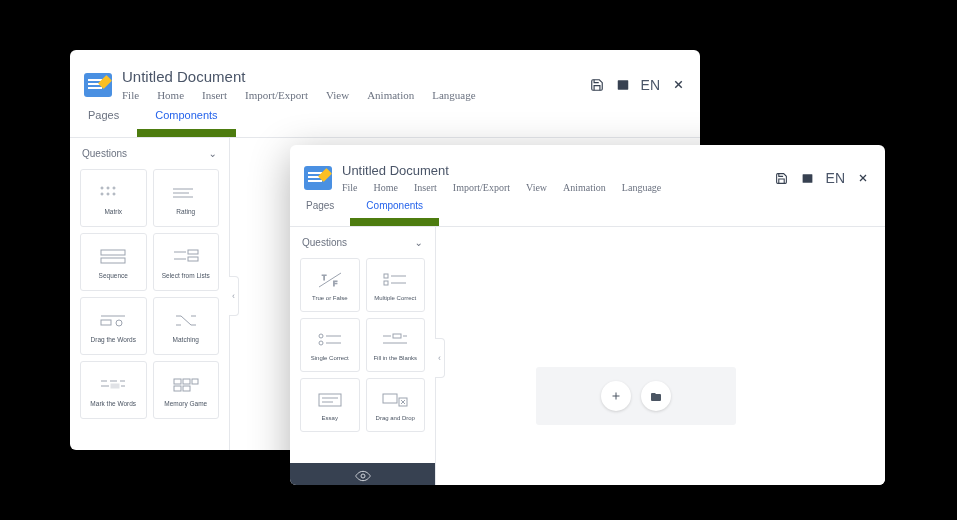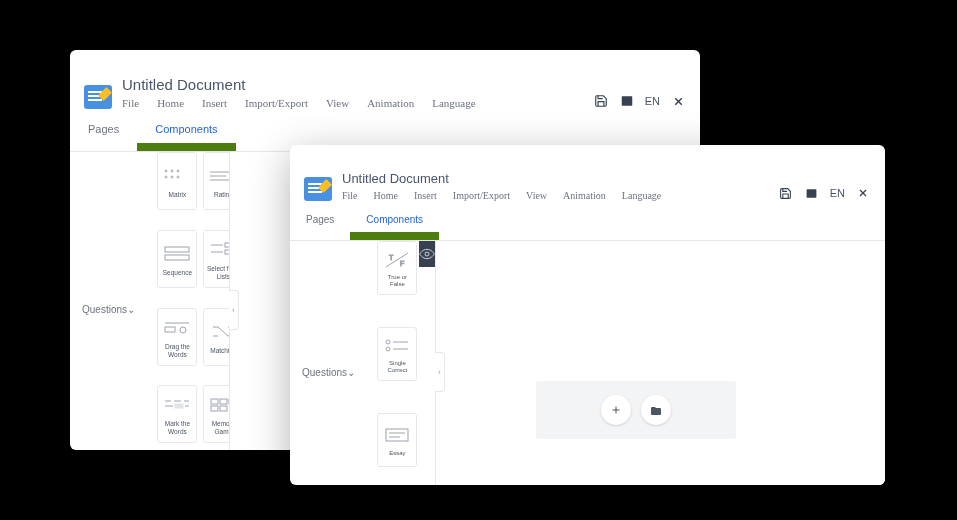--- a/index.html
+++ b/index.html
@@ -1,39 +1,39 @@
 <!DOCTYPE html>
 <html><head>
 <meta charset="utf-8">
 <style>
 * { box-sizing: border-box; margin: 0; padding: 0; }
 body { background: #000; font-family: -apple-system, BlinkMacSystemFont, "Segoe UI", Arial, sans-serif; width: 957px; height: 520px; position: relative; overflow: hidden; }
 .window { position: absolute; background: #fff; border-radius: 6px; box-shadow: 0 10px 40px rgba(0,0,0,0.3); overflow: hidden; }
 .window-back { left: 70px; top: 50px; width: 630px; height: 400px; }
 .window-front { left: 290px; top: 145px; width: 595px; height: 340px; }
-.topbar { display: flex; align-items: flex-end; padding: 10px 14px 0 14px; margin-top: 16px; }
+.topbar { display: flex; align-items: center; padding: 18px 14px 0 14px; }
 .logo { width: 28px; height: 24px; background: #4a90e2; border-radius: 3px; margin-right: 10px; position: relative; flex-shrink: 0; }
 .logo::before { content: ""; position: absolute; left: 4px; top: 6px; width: 14px; height: 2px; background: #fff; box-shadow: 0 4px 0 #fff, 0 8px 0 #fff; }
 .logo::after { content: ""; position: absolute; right: 3px; top: 3px; width: 8px; height: 12px; background: #fbbf24; border-radius: 1px; transform: rotate(45deg); }
 .title-area { flex: 1; }
 .doc-title { font-size: 15px; color: #4a5568; margin-bottom: 4px; }
 .window-front .doc-title { font-size: 13px; }
 .menu { display: flex; gap: 18px; font-size: 11px; color: #6b7280; }
 .window-front .menu { font-size: 10px; gap: 16px; }
 .menu span { cursor: pointer; font-family: Liberation Serif, serif; }
 .top-actions { display: flex; align-items: center; gap: 10px; }
 .top-icon { width: 16px; height: 16px; display: flex; align-items: center; justify-content: center; cursor: pointer; }
-.lang-code { font-size: 11px; color: #4a5568; font-weight: 500; }
-.tabs { display: flex; border-bottom: 1px solid #e5e7eb; margin-top: 6px; }
+.lang-code { font-size: 14px; color: #4a5568; font-weight: 500; }
+.tabs { display: flex; border-bottom: 1px solid #e5e7eb; }
 .tab { padding: 8px 18px; font-size: 11px; color: #6b7280; cursor: pointer; }
 .window-front .tab { font-size: 10px; padding: 7px 16px; }
 .tab.active { color: #2563eb; border-bottom: 8px solid #4d7c0f; }
 .body { display: flex; height: calc(100% - 85px); }
 .window-front .body { height: calc(100% - 78px); }
-.sidebar { width: 160px; border-right: 1px solid #e5e7eb; display: flex; flex-direction: row; }
+.sidebar { width: 160px; border-right: 1px solid #e5e7eb; display: flex; flex-direction: column; }
 .window-front .sidebar { width: 146px; }
 .section-header { display: flex; justify-content: space-between; align-items: center; padding: 10px 12px; font-size: 10px; color: #6b7280; cursor: pointer; }
 .chev { font-size: 10px; }
 .cards { display: grid; grid-template-columns: 1fr 1fr; gap: 6px; padding: 0 10px 10px 10px; overflow-y: auto; }
 .card { border: 1px solid #e5e7eb; border-radius: 3px; display: flex; flex-direction: column; align-items: center; justify-content: center; padding: 8px 2px 6px 2px; cursor: pointer; height: 58px; }
 .window-front .card { height: 54px; }
 .card-icon { width: 34px; height: 22px; display: flex; align-items: center; justify-content: center; color: #9ca3af; margin-bottom: 4px; }
 .card-label { font-size: 6.5px; color: #4b5563; text-align: center; line-height: 1.2; }
 .window-front .card-label { font-size: 6px; }
 .footer-bar { background: #374151; height: 26px; display: flex; align-items: center; justify-content: center; }

